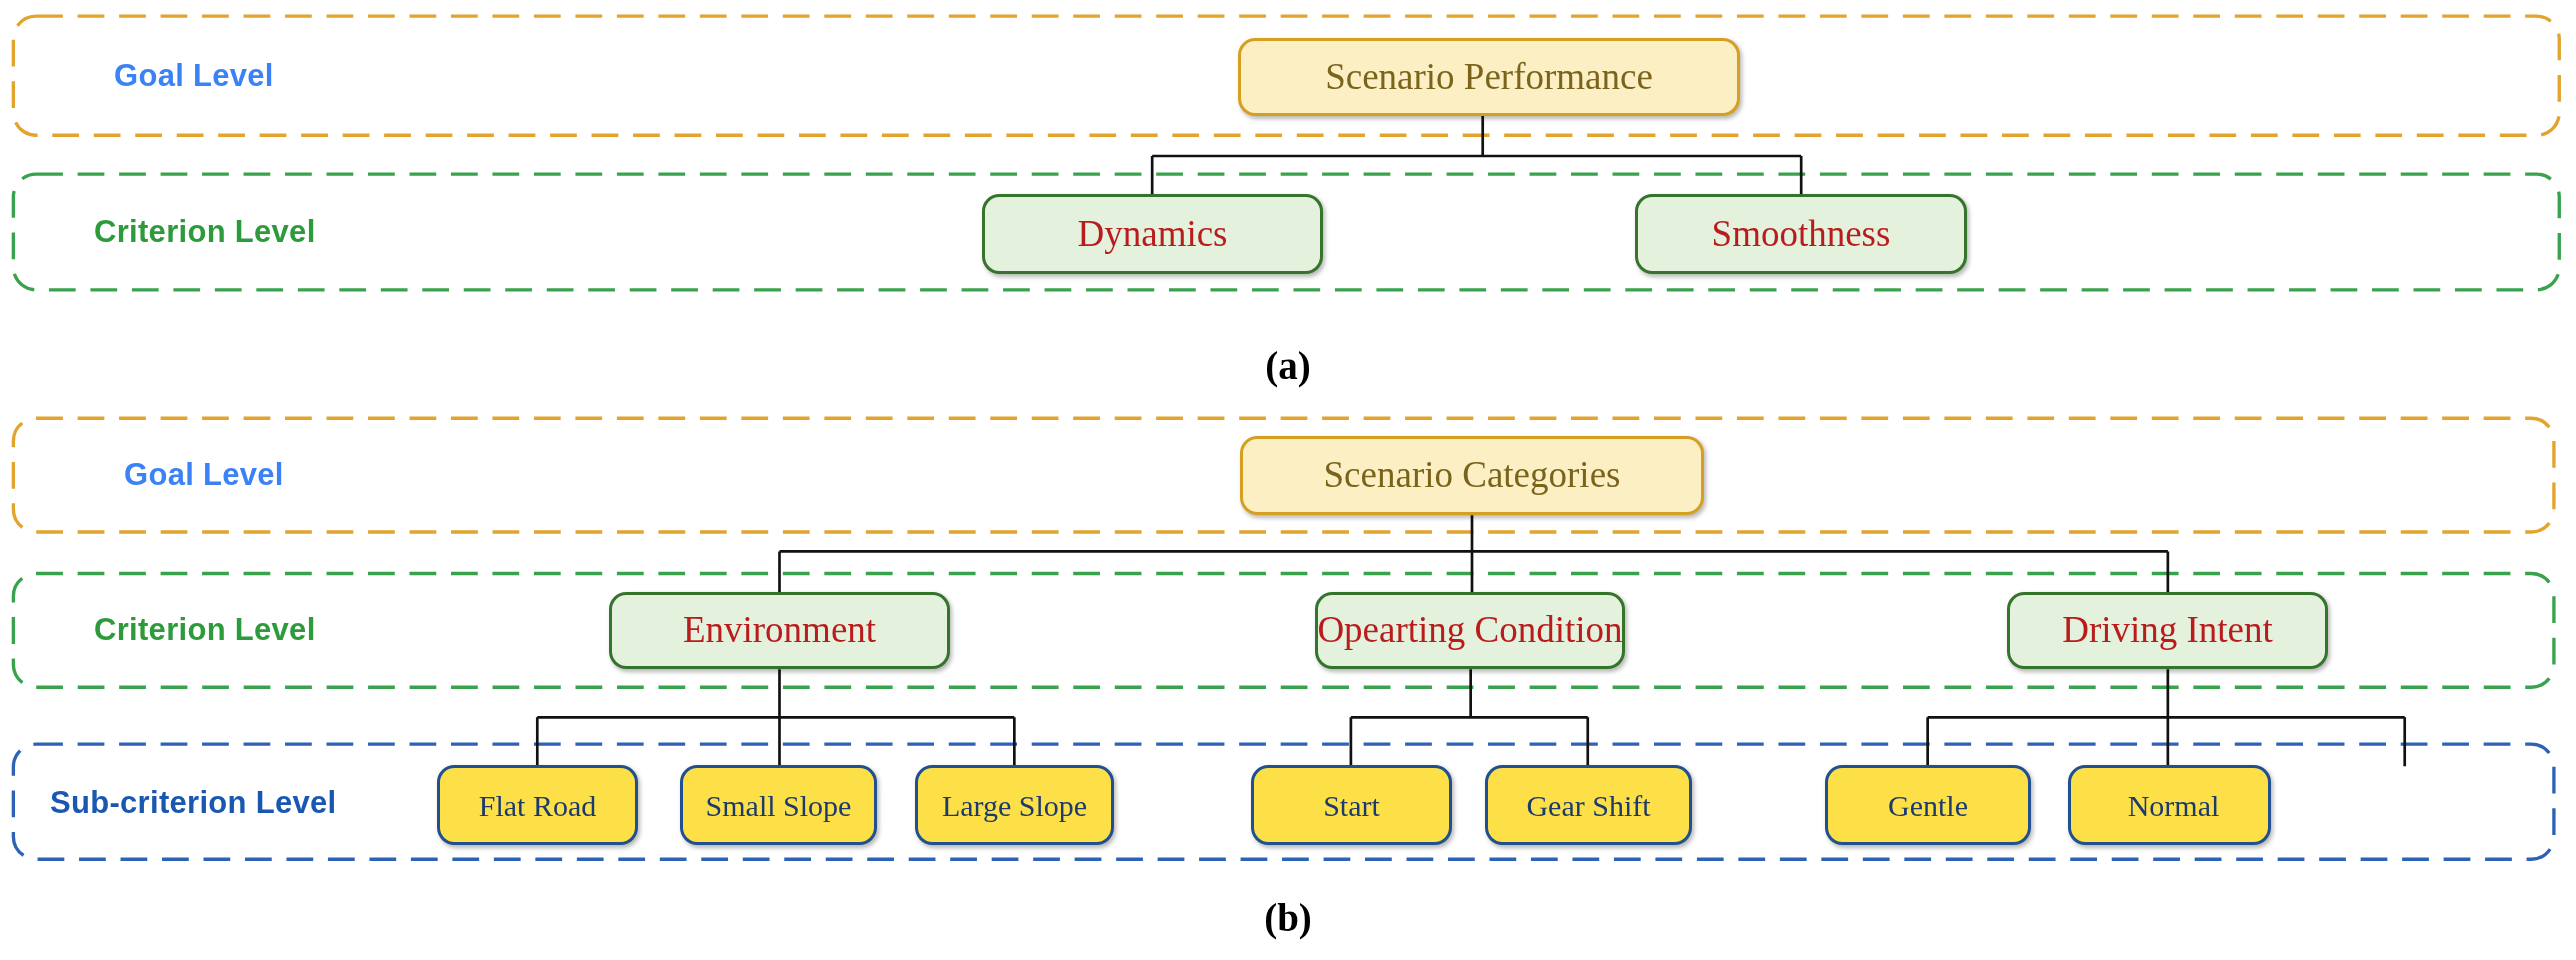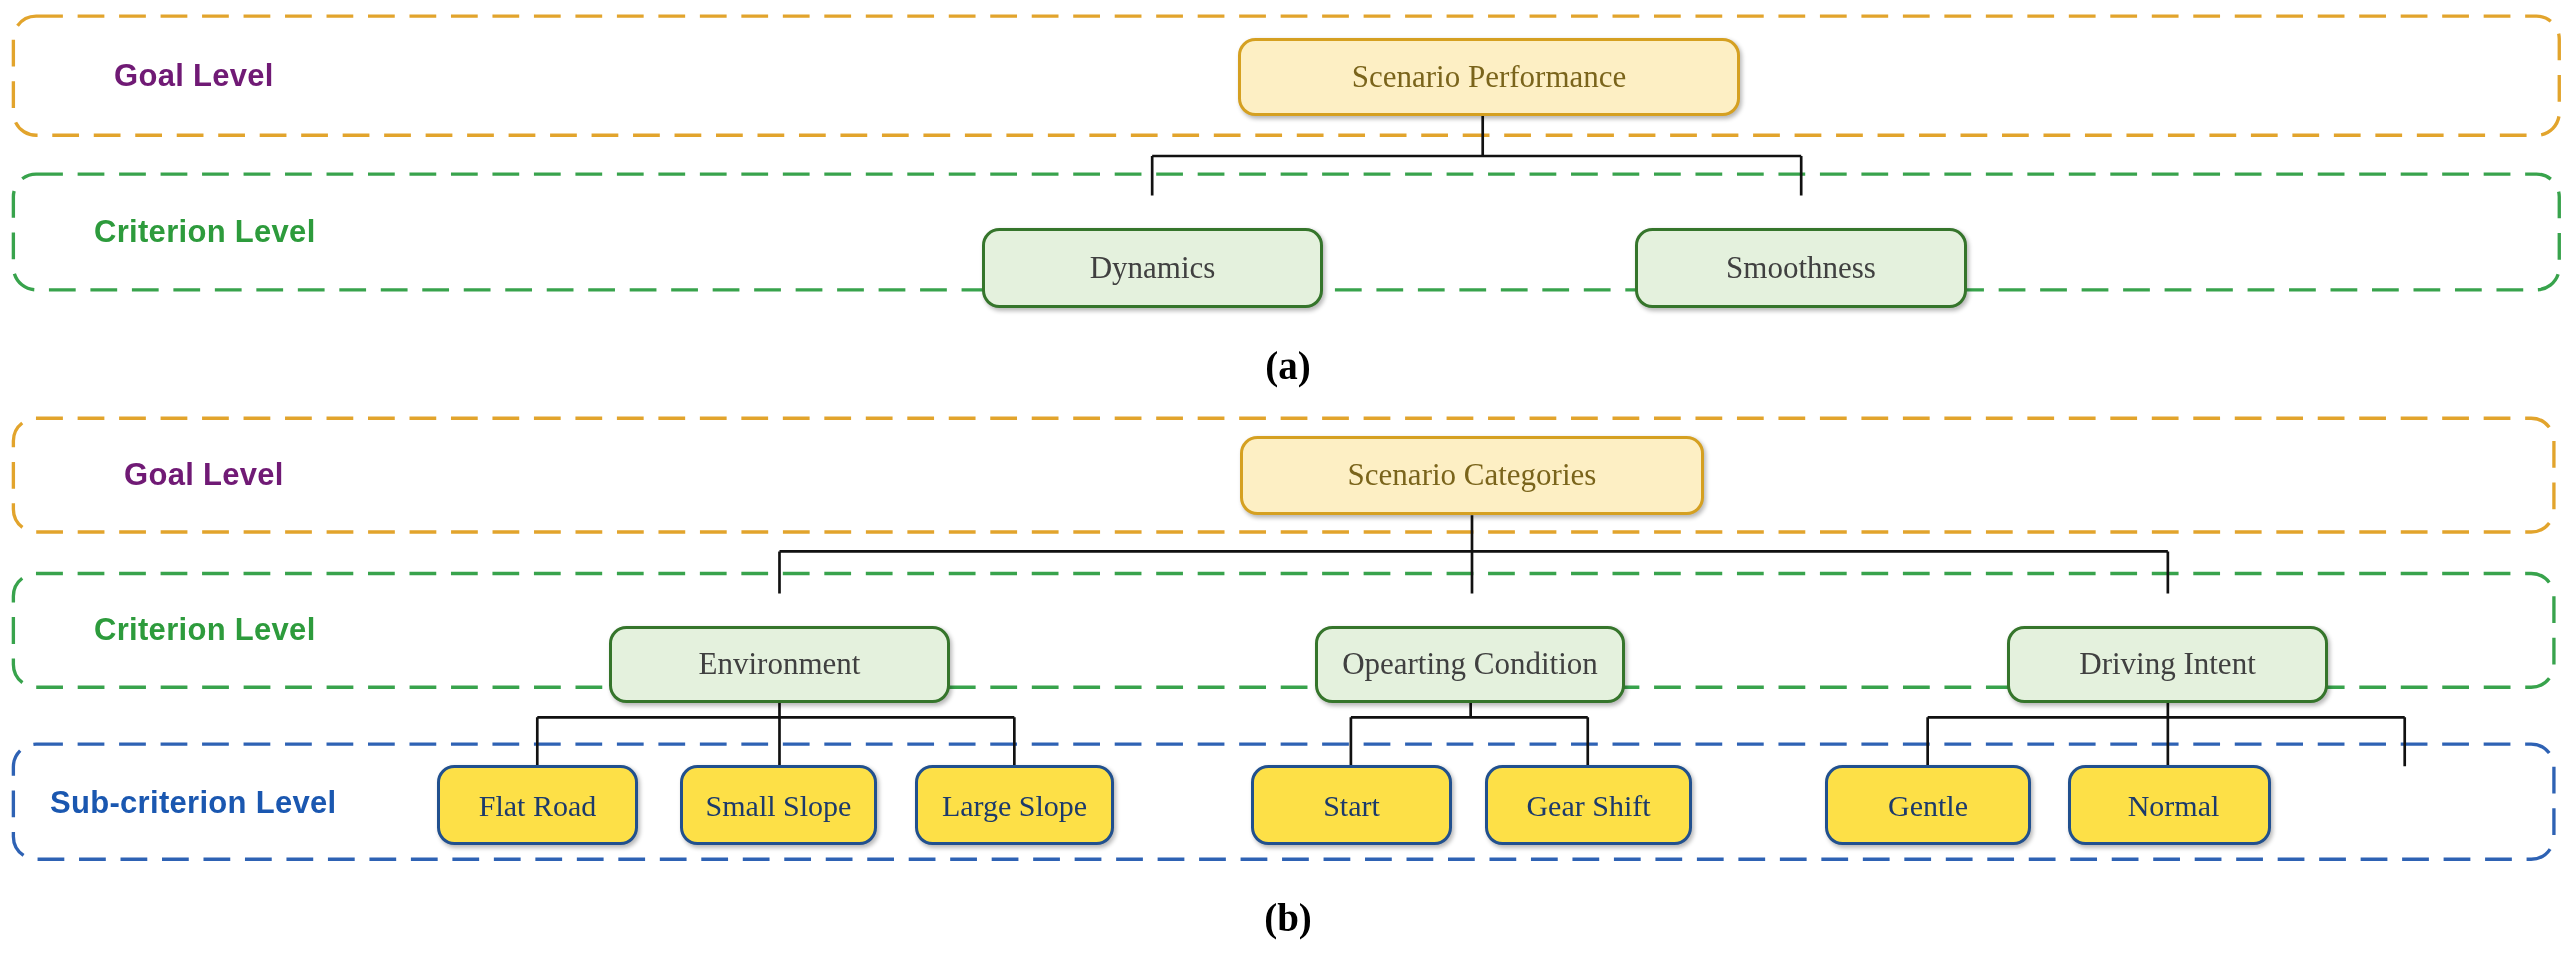--- a/index.html
+++ b/index.html
@@ -3,32 +3,32 @@
 <meta charset="utf-8">
 <style>
   html,body{margin:0;padding:0;}
   body{
     width:2576px;height:961px;position:relative;background:#ffffff;
     font-family:"Liberation Sans",sans-serif;overflow:hidden;
   }
   .layer{position:absolute;left:0;top:0;}
   .node{
     position:absolute;display:flex;align-items:center;justify-content:center;
-    font-family:"Liberation Serif",serif;font-size:31px;line-height:1.1;
+    font-family:"Liberation Serif",serif;font-size:37px;line-height:1.1;
     border-radius:17.4px;border:3.3px solid;box-sizing:border-box;
     box-shadow:2px 2.7px 4px rgba(0,0,0,0.28);text-align:center;white-space:nowrap;
   }
   .goal-node{background:#FDEFC4;border-color:#D5A021;color:#7A641B;}
-  .crit-node{background:#E4F1DD;border-color:#35752B;color:#404040;margin-top:34px;}
+  .crit-node{background:#E4F1DD;border-color:#35752B;color:#b91c1c;}
   .sub-node{background:#fde047;border-color:#21508E;color:#1C3A6B;font-size:30px;}
   .band-label{
     position:absolute;font-weight:bold;font-size:31px;
     transform:translateY(-50%);white-space:nowrap;letter-spacing:0.3px;
   }
-  .goal-label{color:#701a75;}
+  .goal-label{color:#3b82f6;}
   .crit-label{color:#2D9B3C;}
   .sub-label{color:#1A57B0;}
   .caption{
     position:absolute;left:0;width:100%;text-align:center;
     font-family:"Liberation Serif",serif;font-weight:bold;font-size:39px;color:#000;
   }
 </style>
 </head>
 <body>
 

